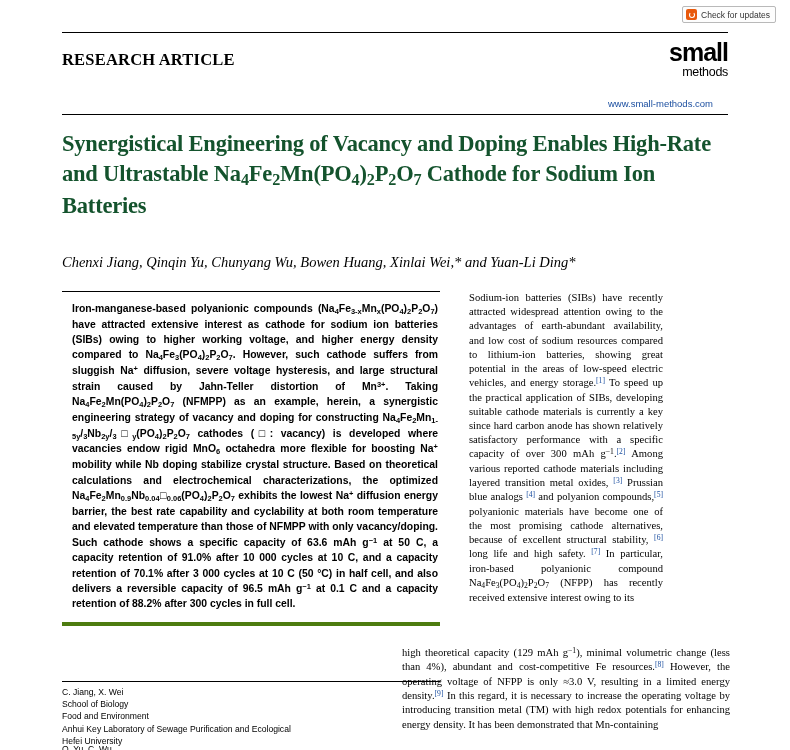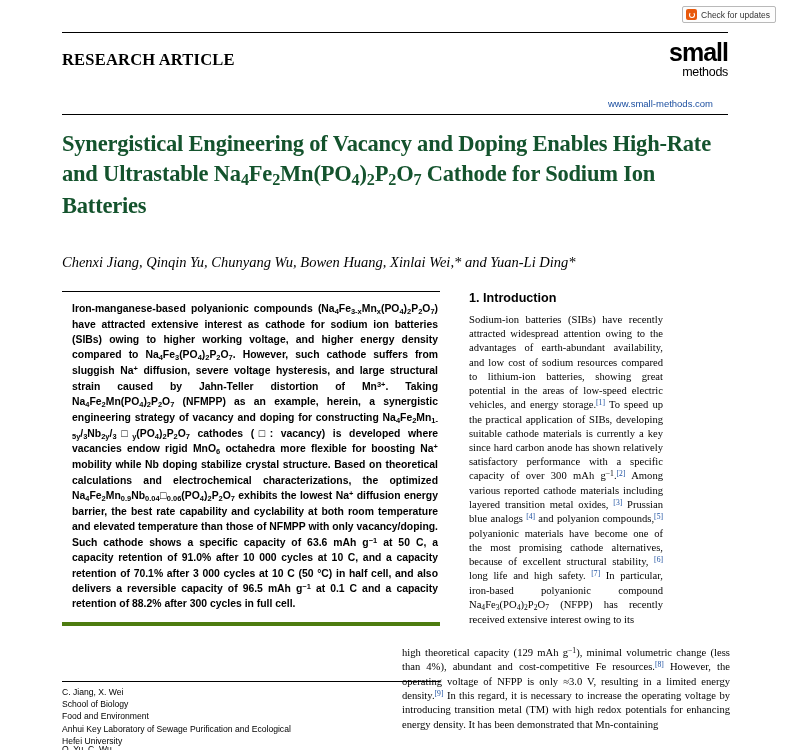--- a/index.html
+++ b/index.html
@@ -268,19 +268,18 @@
     <div>C. Jiang, X. Wei</div>
     <div>School of Biology</div>
     <div>Food and Environment</div>
     <div>Anhui Key Laboratory of Sewage Purification and Ecological</div>
     <div>Hefei University</div>
 
   </div>
   <div class="affil-tail">Q. Yu, C. Wu</div>
 
   <div class="col-right">
-    <div class="sec-head">1. Introduction</div>
     <div class="body-col">Sodium-ion batteries (SIBs) have recently attracted widespread attention owing to the advantages of earth-abundant availability, and low cost of sodium resources compared to lithium-ion batteries, showing great potential in the areas of low-speed electric vehicles, and energy storage.<sup class="ref">[1]</sup> To speed up the practical application of SIBs, developing suitable cathode materials is currently a key since hard carbon anode has shown relatively satisfactory performance with a specific capacity of over 300 mAh g<sup>−1</sup>.<sup class="ref">[2]</sup> Among various reported cathode materials including layered transition metal oxides, <sup class="ref">[3]</sup> Prussian blue analogs <sup class="ref">[4]</sup> and polyanion compounds,<sup class="ref">[5]</sup> polyanionic materials have become one of the most promising cathode alternatives, because of excellent structural stability, <sup class="ref">[6]</sup> long life and high safety. <sup class="ref">[7]</sup> In particular, iron-based polyanionic compound Na<sub>4</sub>Fe<sub>3</sub>(PO<sub>4</sub>)<sub>2</sub>P<sub>2</sub>O<sub>7</sub> (NFPP) has recently received extensive interest owing to its</div>
   </div>
 
   <div class="body-wide">high theoretical capacity (129 mAh g<sup>−1</sup>), minimal volumetric change (less than 4%), abundant and cost-competitive Fe resources.<sup class="ref">[8]</sup> However, the operating voltage of NFPP is only ≈3.0 V, resulting in a limited energy density.<sup class="ref">[9]</sup> In this regard, it is necessary to increase the operating voltage by introducing transition metal (TM) with high redox potentials for enhancing energy density. It has been demonstrated that Mn-containing</div>
 
 </div>
 
 </body></html>

